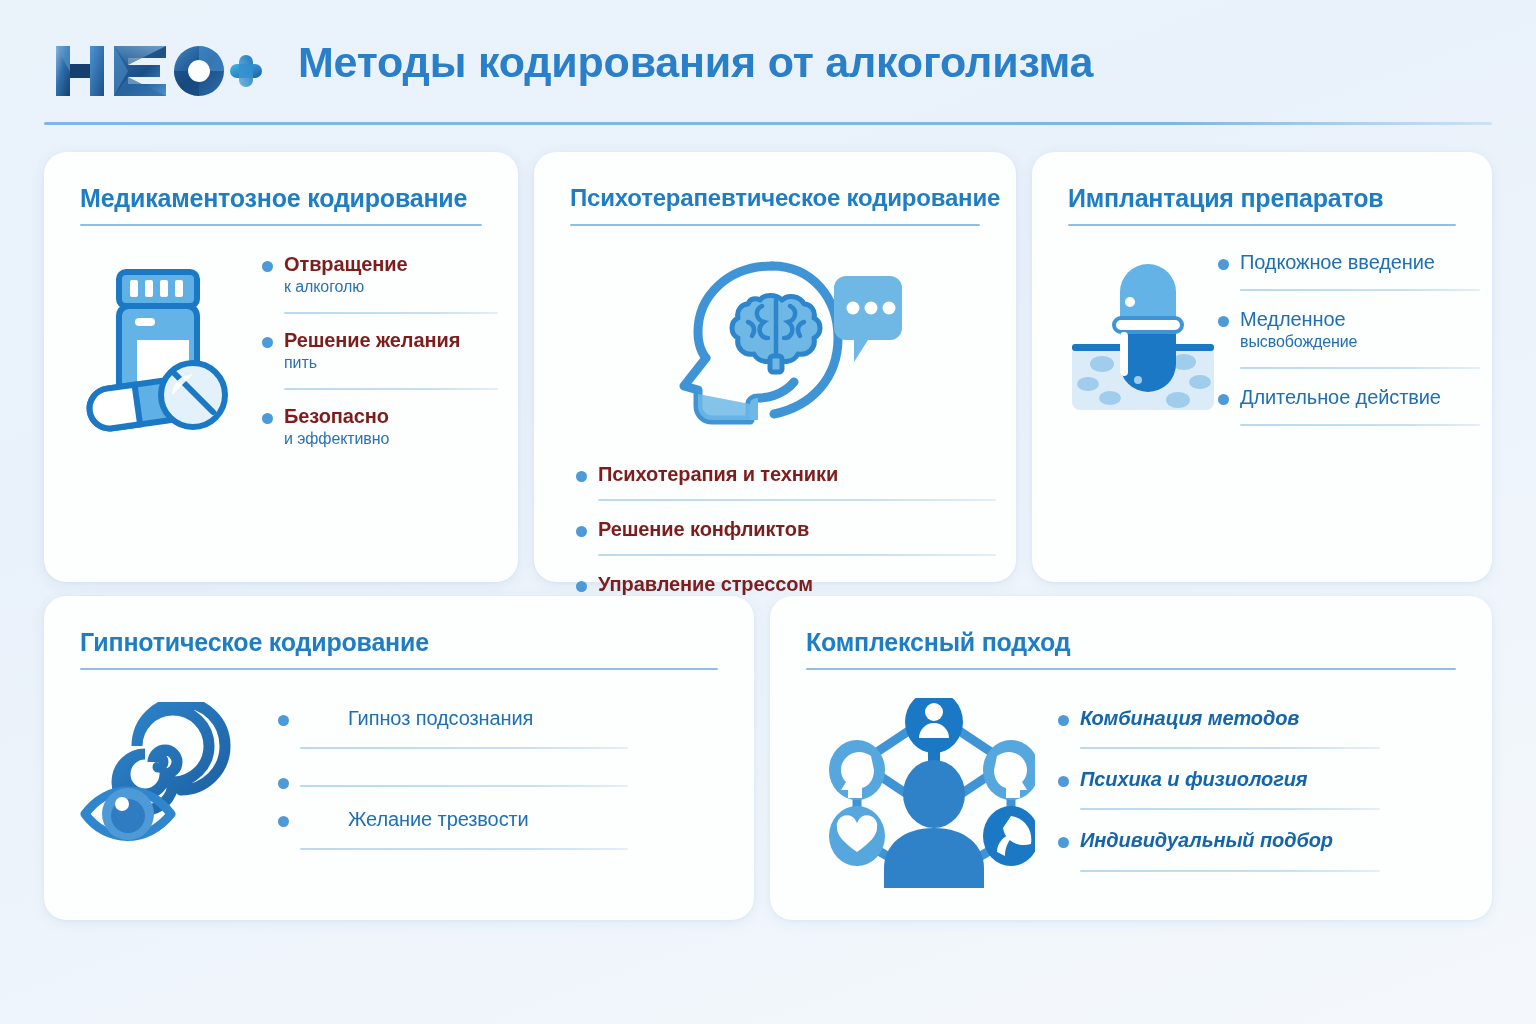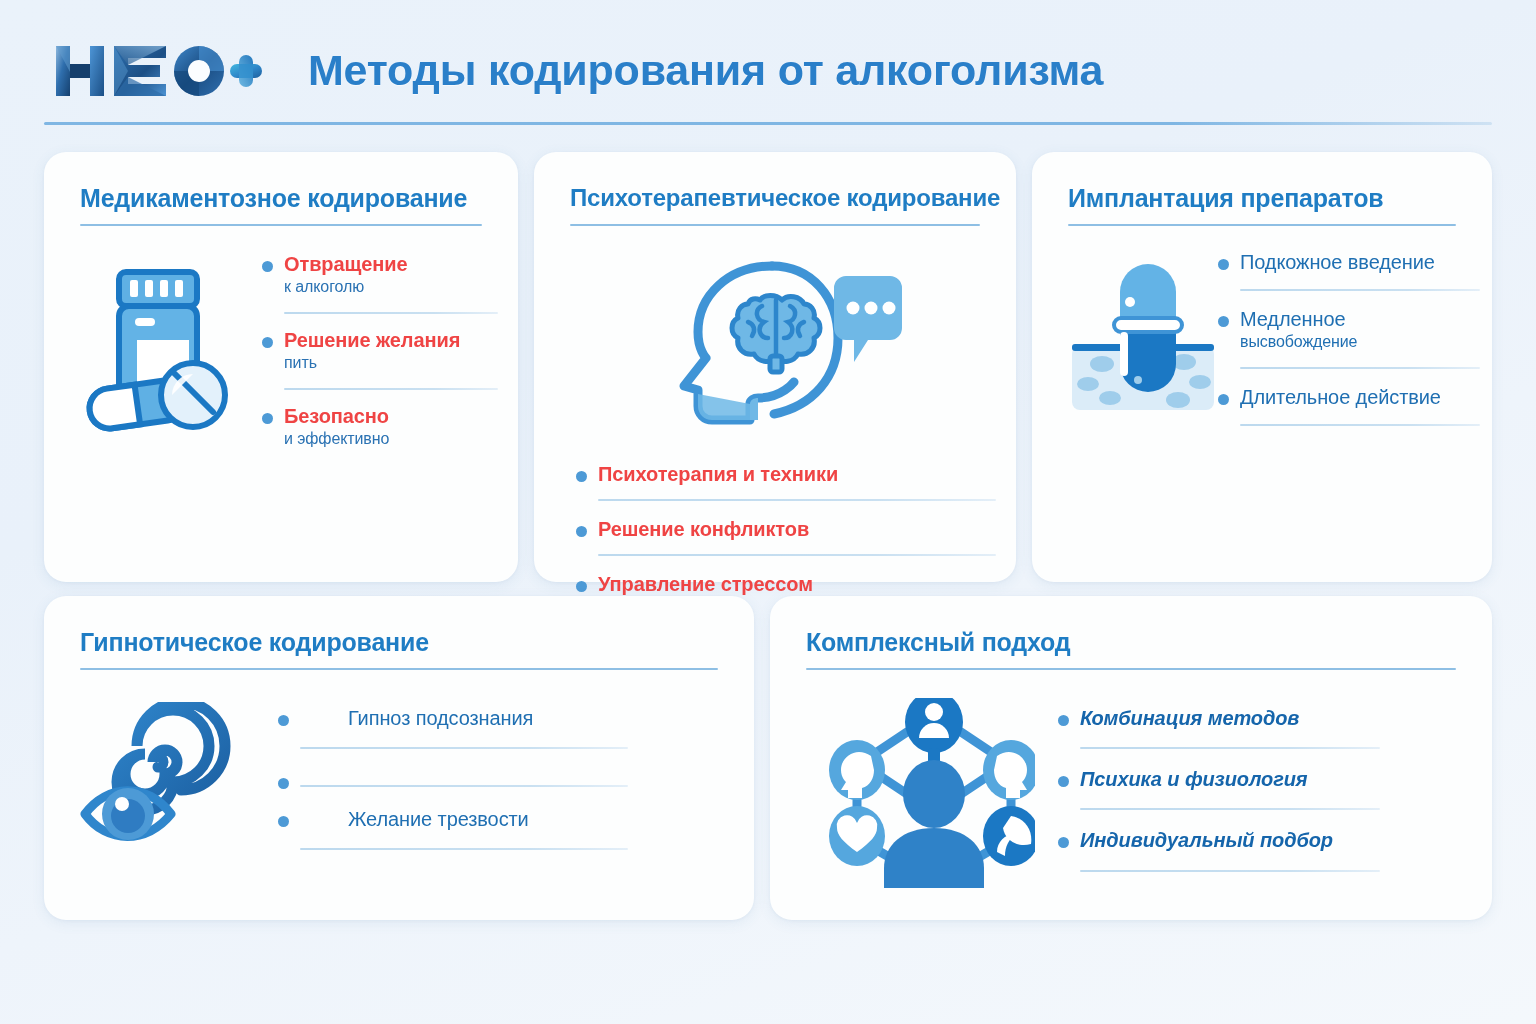--- a/index.html
+++ b/index.html
@@ -11,25 +11,24 @@
     overflow:hidden;
     position:relative;
   }
   .page { position:absolute; inset:0; padding:0; }
 
   
   .header { position:absolute; left:44px; top:34px; right:44px; height:96px; }
   .logo-wrap { position:absolute; left:10px; top:6px; display:flex; align-items:center; }
   .logo-svg { display:block; }
   .main-title {
-    position:absolute; left:264px; top:4px;
+    position:absolute; left:254px; top:4px;
     font-size:43px; font-weight:bold; color:#2a7fc9;
     letter-spacing:-0.2px; white-space:nowrap;
     text-shadow:0 1px 0 rgba(255,255,255,.6);
-    margin-top:8px;
   }
   .header-rule {
     position:absolute; left:0; right:0; top:88px; height:3px;
     background:linear-gradient(90deg,#7fb6e3 0%, #7fb6e3 78%, #cfe2f3 100%);
     border-radius:2px;
   }
 
   
   .row1 { position:absolute; left:44px; top:152px; width:1224px; height:430px;padding-left:48px; }
   .row2 { position:absolute; left:44px; top:596px; width:1448px; height:273px; }
@@ -78,21 +77,21 @@
 
   #card-5 .icon-box { left:40px; top:10px; width:230px; height:190px; }
   #card-5 .list-box { left:288px; top:18px; width:322px;font-style:italic; }
 
   .bullet-item { position:relative; padding-left:22px; padding-bottom:8px; }
   .bullet-item .dot {
     position:absolute; left:0; top:9px;
     width:11px; height:11px; border-radius:50%; background:#4d9ad6;
   }
   .bullet-item .l1 {
-    display:block; font-size:20px; font-weight:bold; color:#ef4444;
+    display:block; font-size:20px; font-weight:bold; color:#7f1d1d;
     line-height:1.26; letter-spacing:-0.1px;
   }
   .bullet-item .l2 {
     display:block; font-size:16px; font-weight:normal; color:#2a72b3;
     line-height:1.30; letter-spacing:-0.1px;
   }
   .bullet-sep {
     height:2px; background:linear-gradient(90deg,#bcd9ee 0%,#c9e0f1 70%,#e4eff8 100%);
     border-radius:1px; margin:6px 0 14px 22px;
   }

